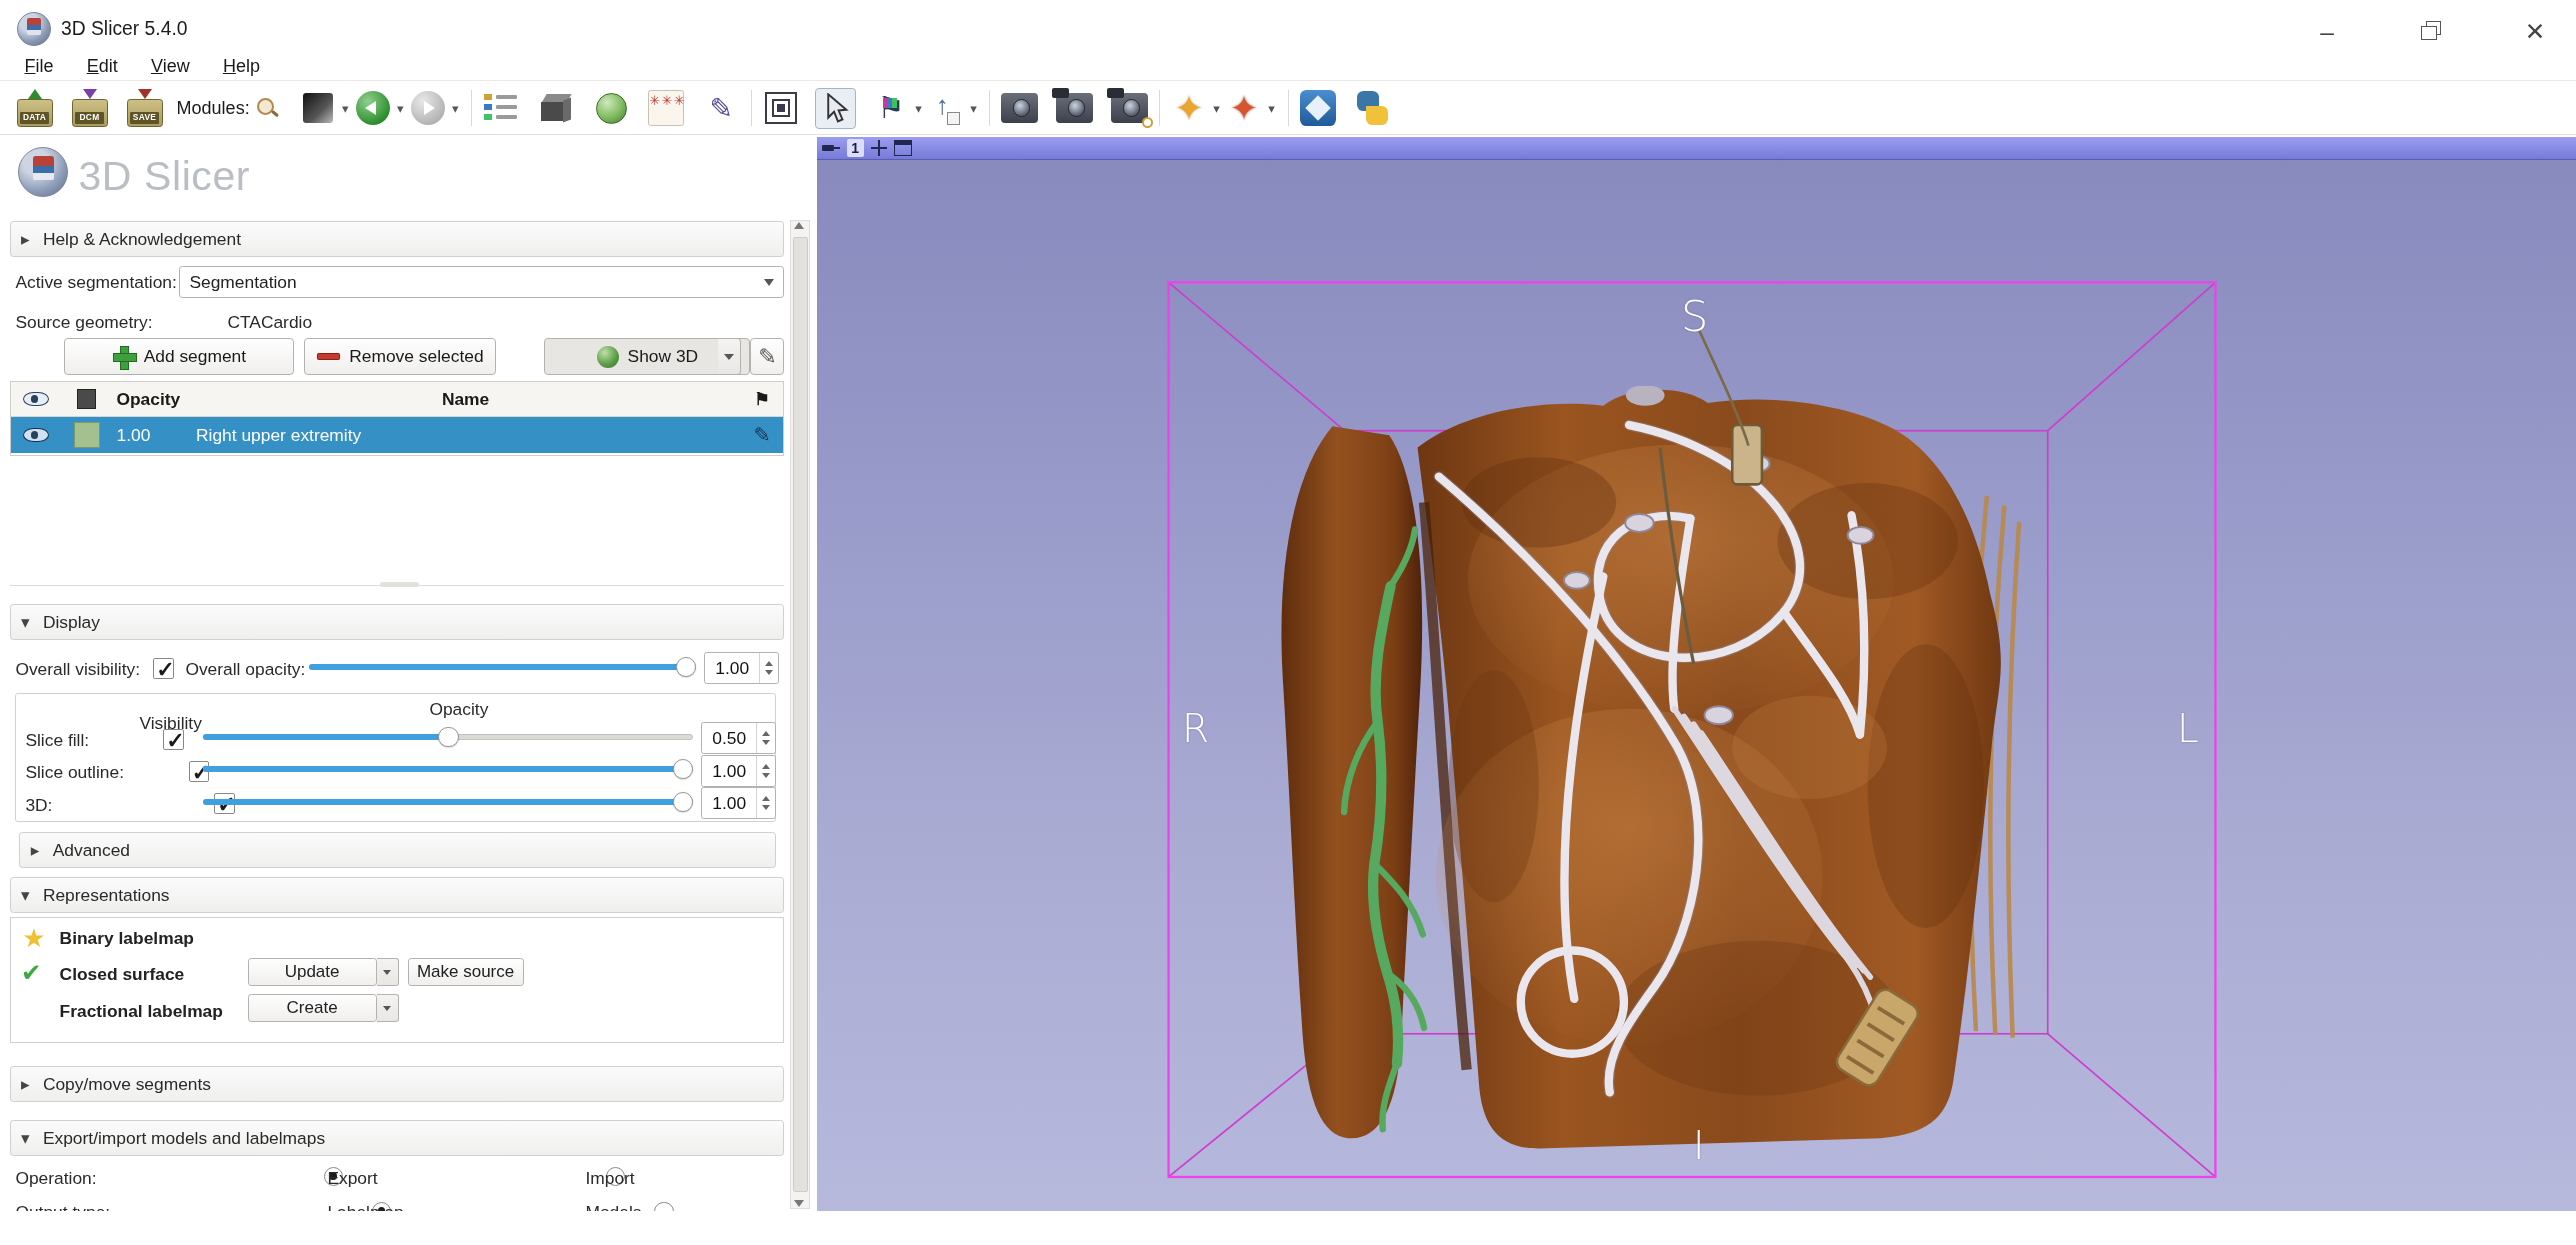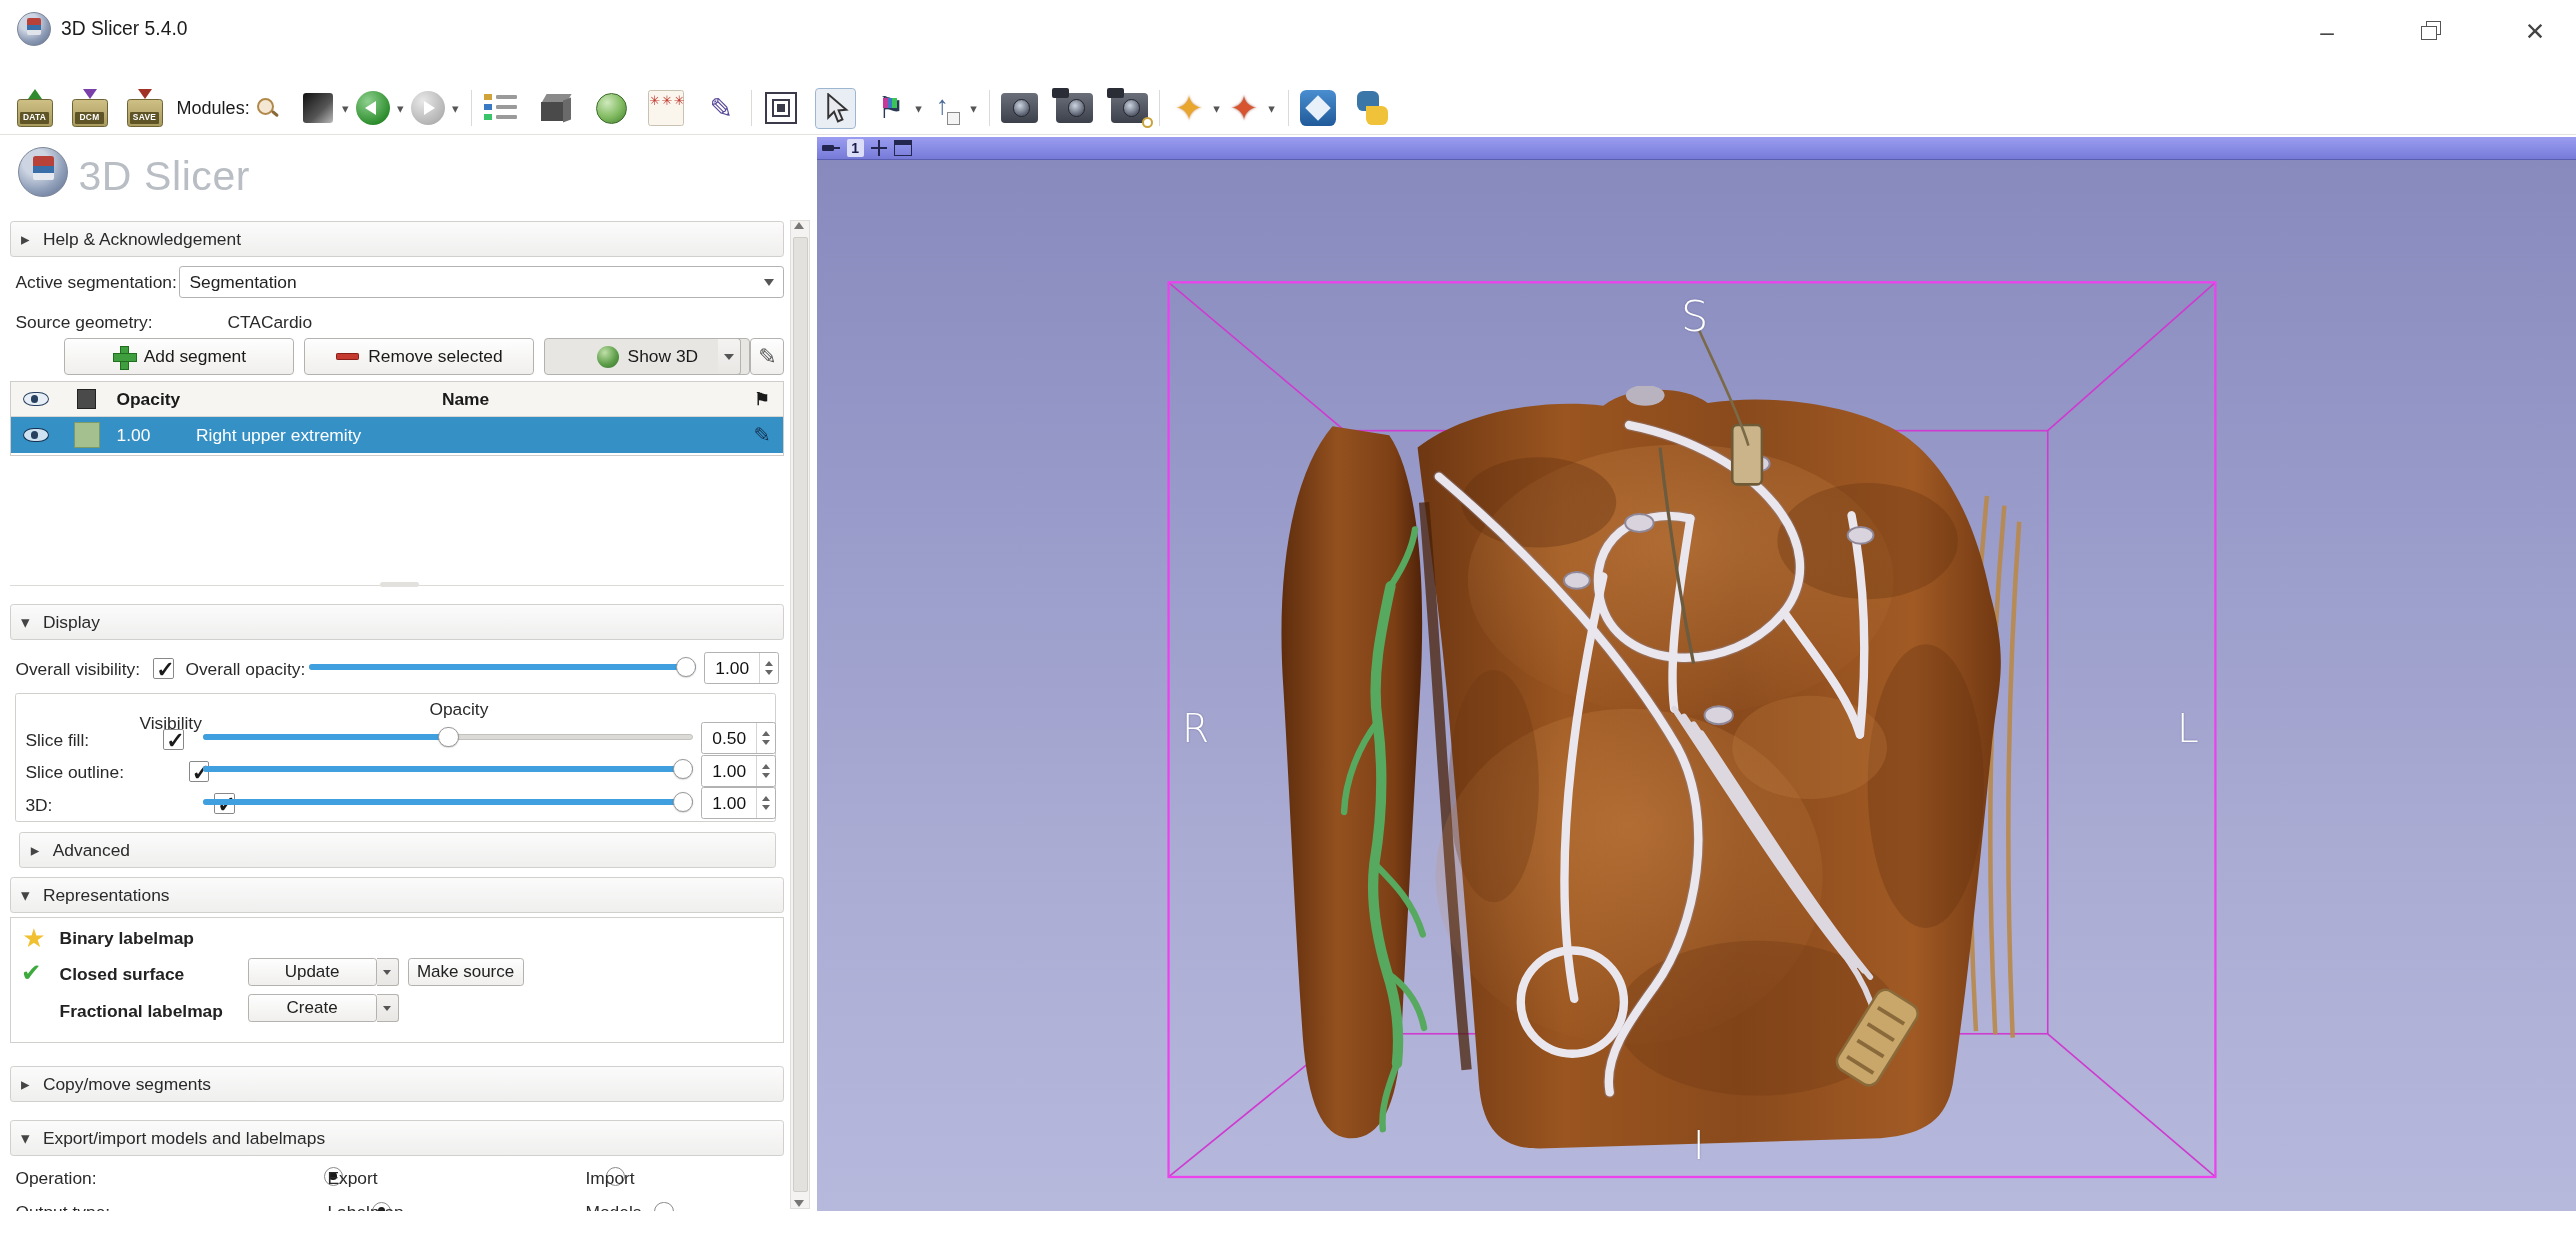--- a/index.html
+++ b/index.html
@@ -180,20 +180,26 @@
     <div class="wincontrols">
       <div class="wc">–</div>
       <div class="wc wc-restore">
           <span class="r2"></span>
           <span class="r1"></span>
         </div>
       <div class="wc">✕</div>
     </div>
   </div>
 
+  <div class="menubar">
+    <span class="menu-item">File</span>
+    <span class="menu-item">Edit</span>
+    <span class="menu-item">View</span>
+    <span class="menu-item">Help</span>
+  </div>
 
   <div class="toolbar">
     <div class="tb-gap"></div>
     <div class="tb-btn">
       <div class="folder">
           <div class="arrow arrow-up-green"></div>
           <div class="cap">DATA</div>
         </div>
     </div>
     <div class="tb-gap"></div>
@@ -342,21 +348,21 @@
       <span class="caret"></span>
     </div>
 
     <div class="p-abs lbl" style="left:9px; top:175px;">Source geometry:</div>
     <div class="p-abs lbl" style="left:173px; top:175px;margin-left:48px;">CTACardio</div>
 
     <div class="btn" style="left:26px; top:201px; width:230px;">
       <span class="bicon plus-green"></span>
       <span>Add segment</span>
     </div>
-    <div class="btn" style="left:266px; top:201px; width:230px;">
+    <div class="btn" style="left:266px; top:201px; width:192px;">
       <span class="bicon minus-red"></span>
       <span>Remove selected</span>
     </div>
     <div class="btn show3d-on" style="left:506px; top:201px; width:206px;">
       <span class="bicon sm-sphere"></span>
       <span>Show 3D</span>
     </div>
     <div class="btn-dd" style="left:712px; top:201px;"></div>
     <div class="editbtn" style="left:744px; top:201px;">✎</div>
 

